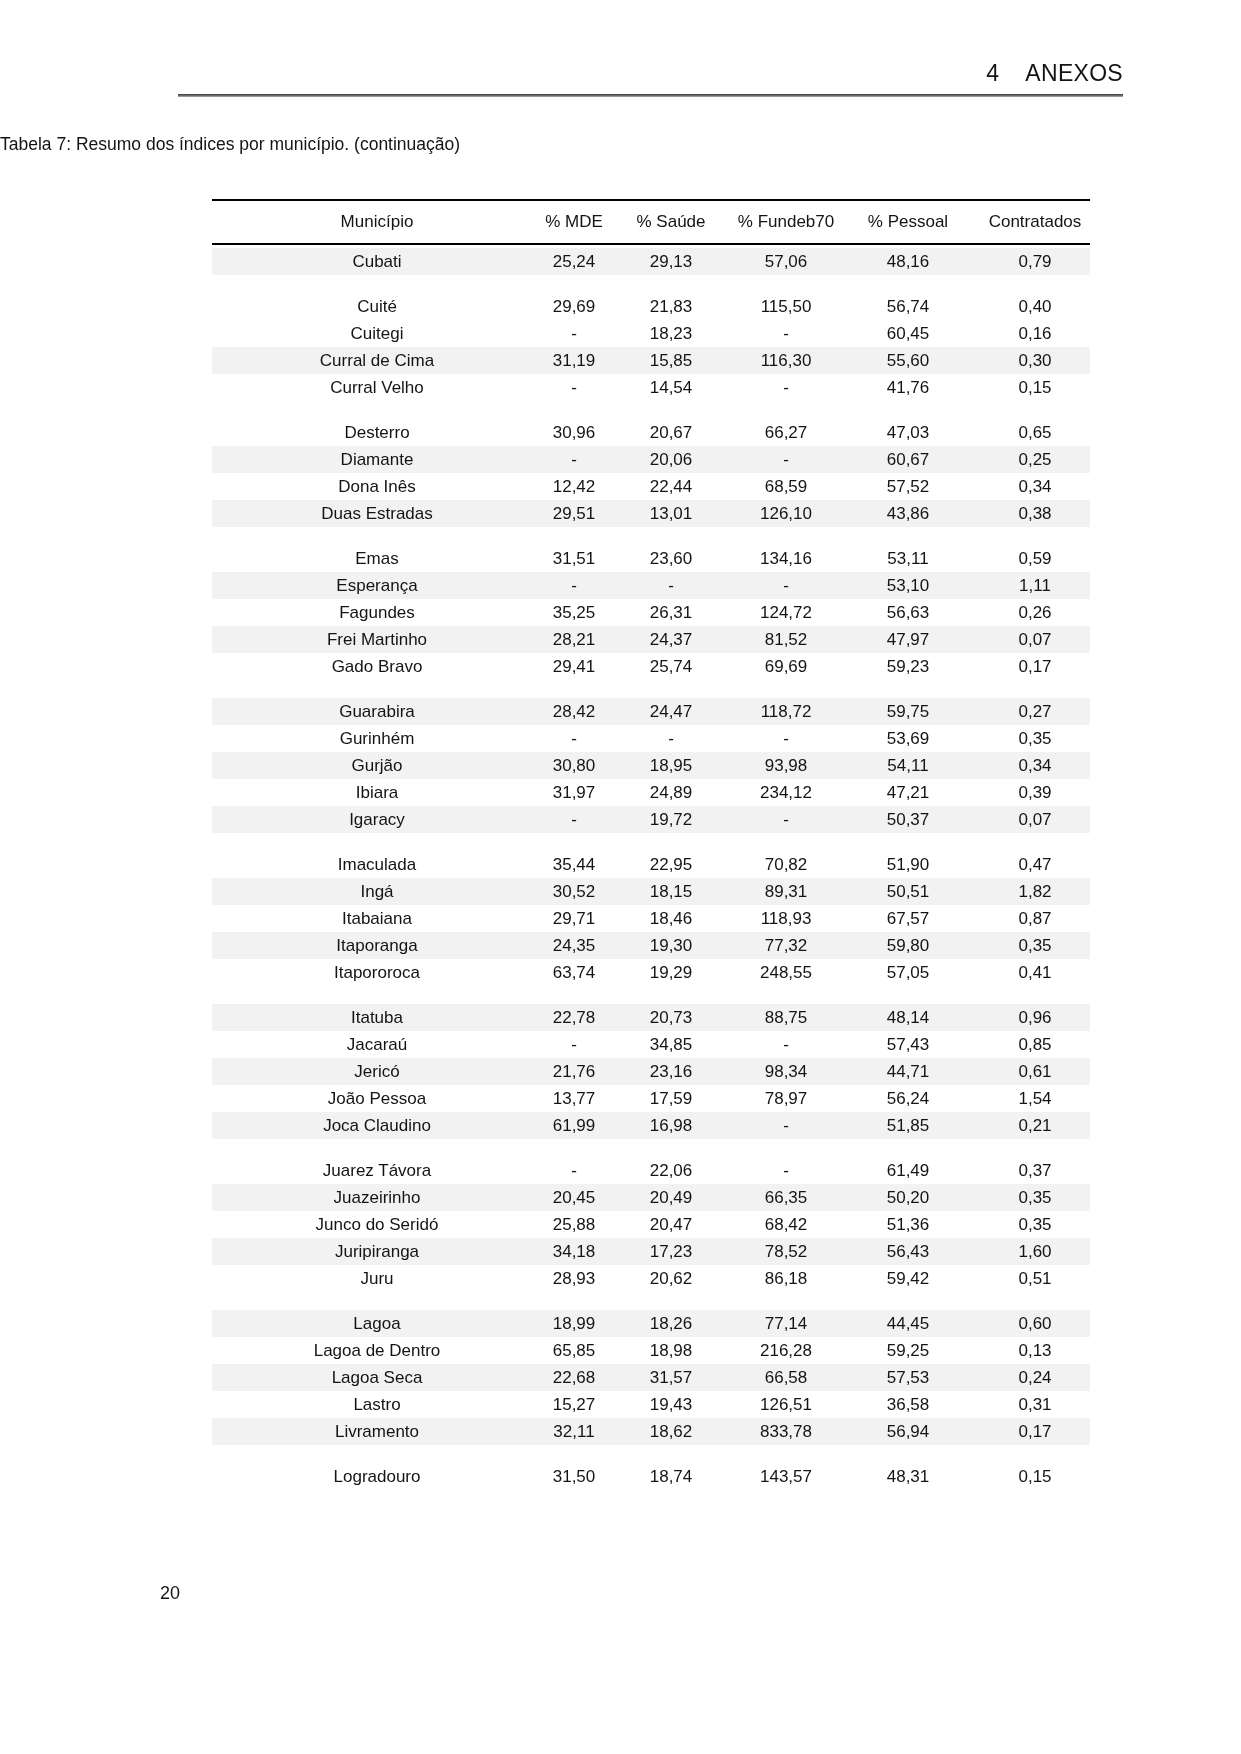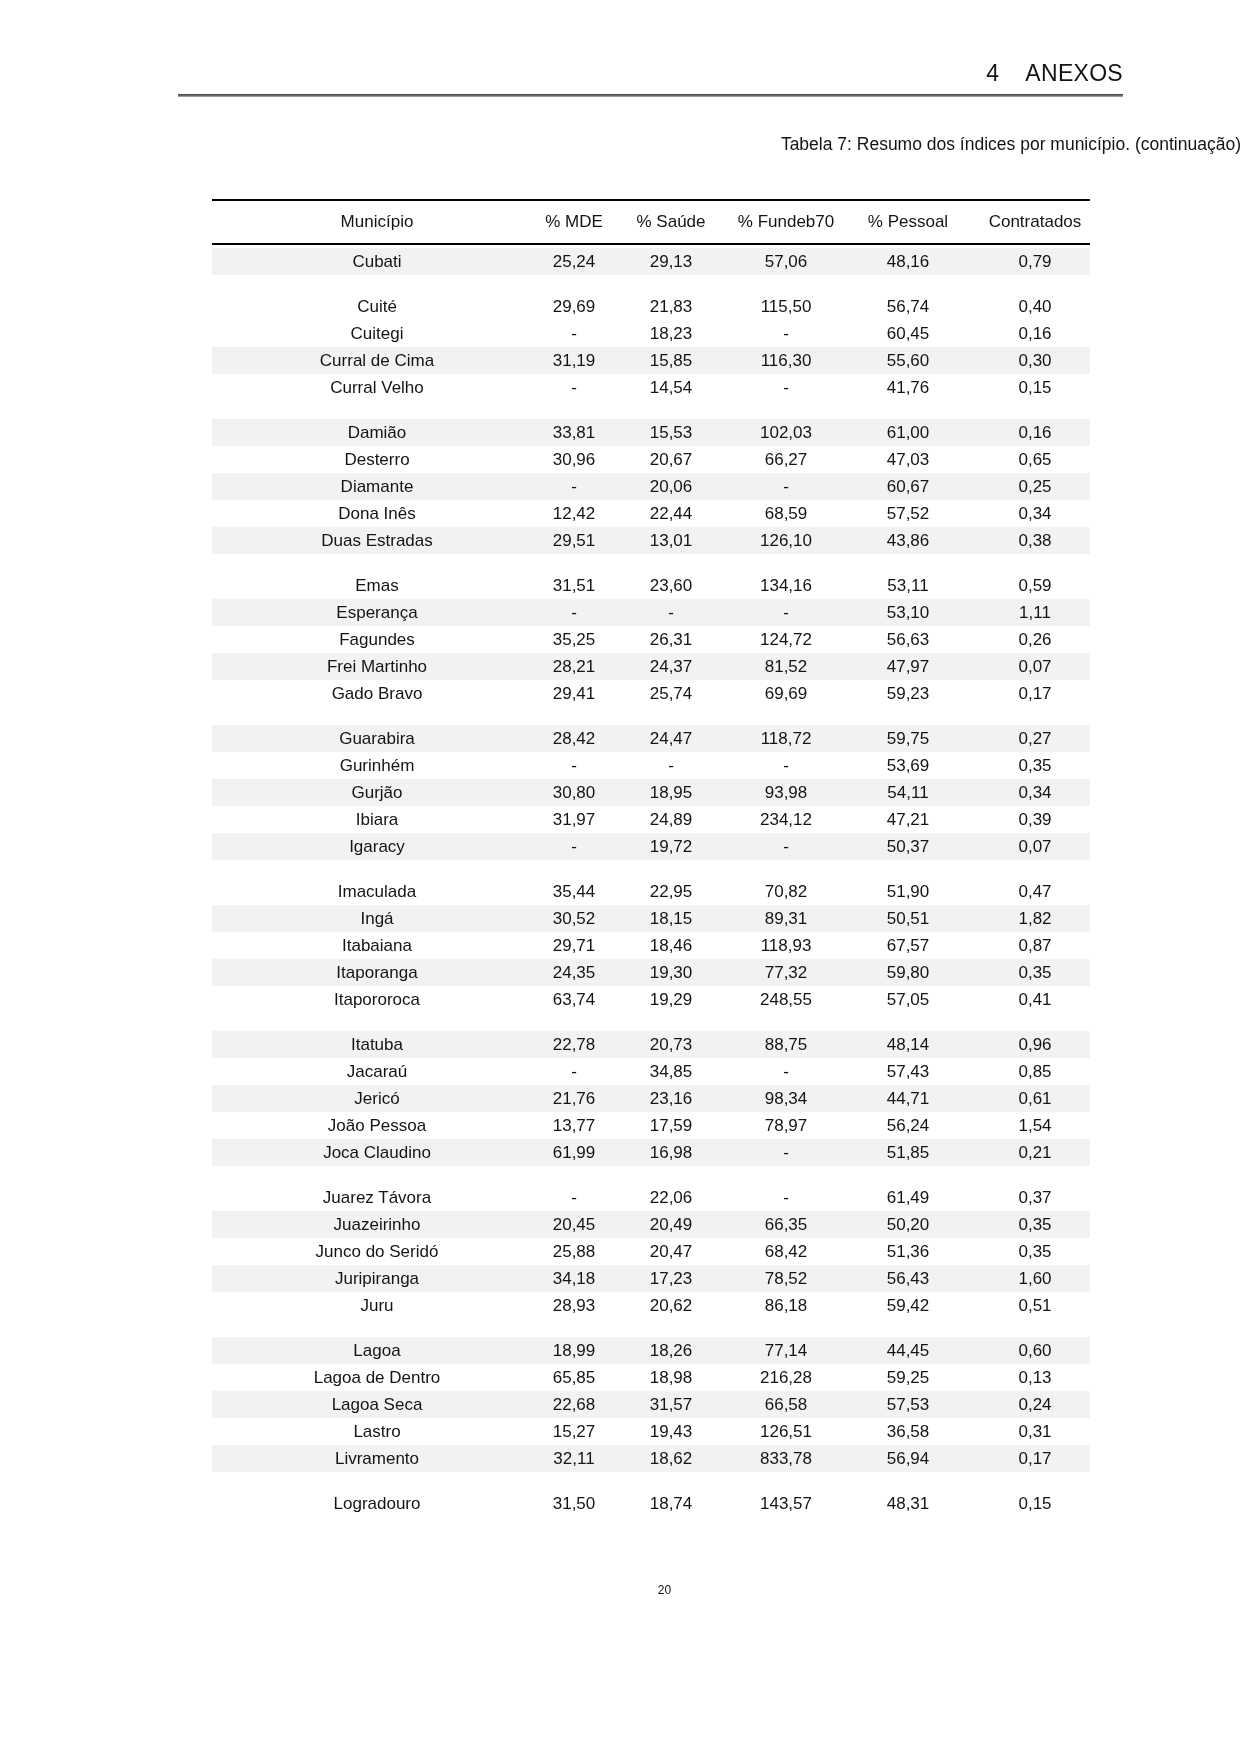--- a/index.html
+++ b/index.html
@@ -32,21 +32,21 @@
     width: 945px;
     height: 3px;
     background: linear-gradient(to bottom, #3d3d3d 0%, #6e6e6e 55%, #b5b5b5 100%);
   }
 
   .table-caption {
     position: absolute;
     top: 134px;
     left: 0;
     width: 1241px;
-    text-align: right;
+    text-align: left;
     font-size: 17.5px;
   }
 
   table.data-table {
     position: absolute;
     top: 199px;
     left: 212px;
     width: 878px;
     border-collapse: collapse;
     table-layout: fixed;
@@ -70,24 +70,24 @@
     white-space: nowrap;
   }
   td.name-cell { padding-left: 14px; }
   tr.striped { background: #f2f2f2; }
   tr.lead-gap td { height: 3px; background: #fff; }
   tr.group-gap td { height: 18px; background: #fff; }
 
   .page-number {
     position: absolute;
     top: 1583px;
-    left: 192px;
+    left: 160px;
     width: 945px;
-    text-align: center;
-    font-size: 12px;
+    text-align: left;
+    font-size: 18px;
   }
 </style>
 </head>
 <body>
 
 <div class="page-header">
   <span class="section-number">4</span><span class="section-title">ANEXOS</span>
 </div>
 
 <div class="header-rule"></div>
@@ -156,28 +156,20 @@
         <td class="name-cell">Curral Velho</td>
         <td class="num-cell">-</td>
         <td class="num-cell">14,54</td>
         <td class="num-cell">-</td>
         <td class="num-cell">41,76</td>
         <td class="num-cell">0,15</td>
       </tr>
       <tr class="group-gap">
         <td colspan="6"></td>
       </tr>
-      <tr class="striped">
-        <td class="name-cell">Damião</td>
-        <td class="num-cell">33,81</td>
-        <td class="num-cell">15,53</td>
-        <td class="num-cell">102,03</td>
-        <td class="num-cell">61,00</td>
-        <td class="num-cell">0,16</td>
-      </tr>
       <tr>
         <td class="name-cell">Desterro</td>
         <td class="num-cell">30,96</td>
         <td class="num-cell">20,67</td>
         <td class="num-cell">66,27</td>
         <td class="num-cell">47,03</td>
         <td class="num-cell">0,65</td>
       </tr>
       <tr class="striped">
         <td class="name-cell">Diamante</td>

